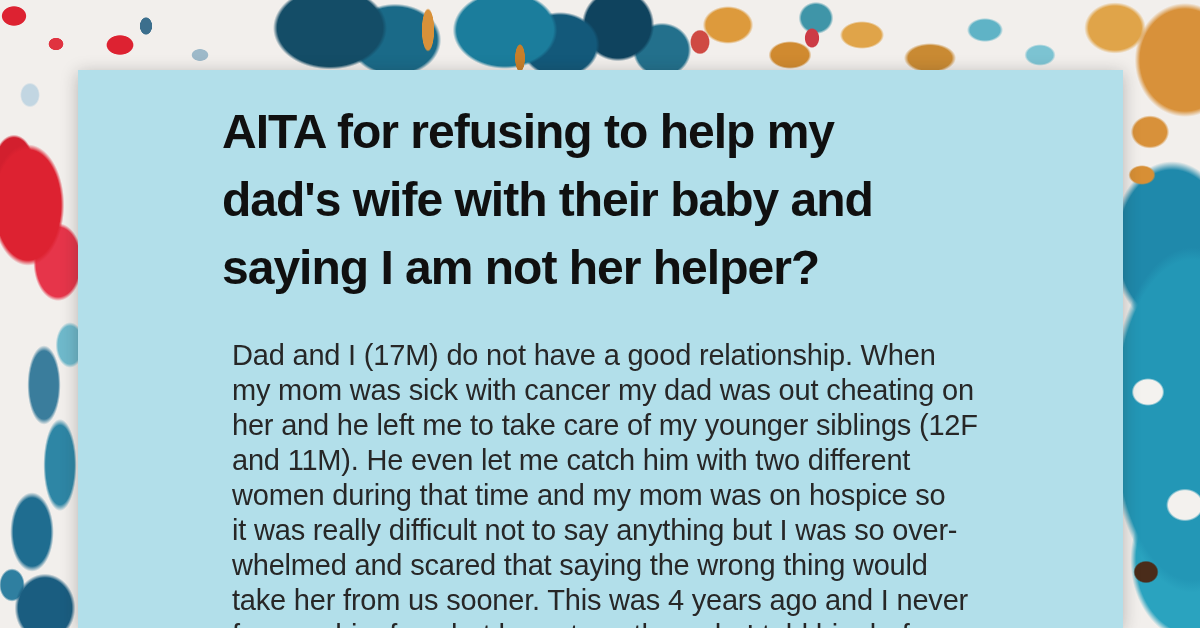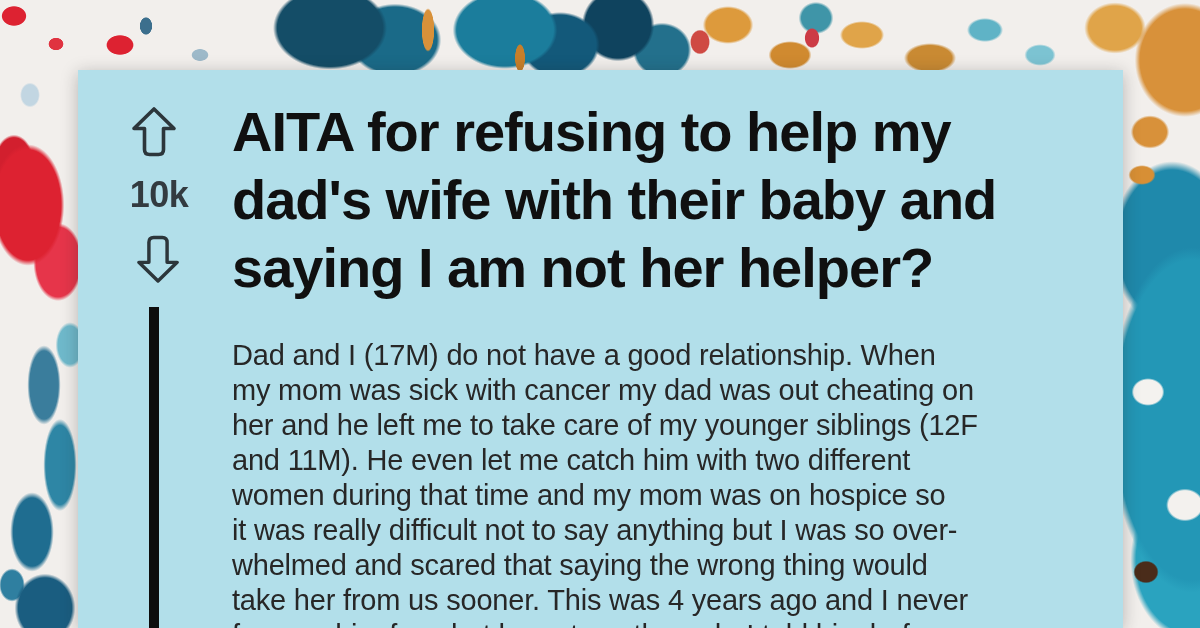--- a/index.html
+++ b/index.html
@@ -92,63 +92,41 @@
     position:absolute;left:38px;top:104px;width:86px;
     text-align:center;font-size:36px;font-weight:bold;color:var(--vote-color);
     letter-spacing:-0.5px;
   }
   .quote-bar{
     position:absolute;left:71px;top:237px;width:10px;height:321px;
     background:var(--bar-color);
   }
 
   .post-title{
-    position:absolute;left:154px;top:28px;width:890px;
-    font-size:56px;line-height:68px;font-weight:bold;
+    position:absolute;left:144px;top:28px;width:890px;
+    font-size:48px;line-height:68px;font-weight:bold;
     letter-spacing:-1px;color:var(--title-color);
     white-space:pre-line;
   }
   .post-body{
     position:absolute;left:154px;top:268px;width:830px;
     font-size:29px;line-height:35px;color:var(--body-color);
     letter-spacing:-0.2px;
     white-space:pre-line;
   }
 </style>
 </head>
 <body>
 
 <div class="stage">
 
   <div class="paint-bg"></div>
 
   <div class="post-card">
 
-    <div class="vote-col">
-
-      <button class="vote-btn upvote">
-        <span>
-          <svg width="46" height="52" viewBox="0 0 46 52" aria-hidden="true">
-            <path d="M23 3 L43 22.5 L32.5 22.5 L32.5 43.5 Q32.5 48.5 27.5 48.5 L18.5 48.5 Q13.5 48.5 13.5 43.5 L13.5 22.5 L3 22.5 Z" fill="none" stroke="var(--arrow-stroke)" stroke-width="3.6" stroke-linejoin="round"></path>
-          </svg>
-        </span>
-      </button>
-
-      <div class="vote-count">10k</div>
-
-      <button class="vote-btn downvote">
-        <span>
-          <svg width="44" height="50" viewBox="0 0 46 52" aria-hidden="true">
-            <path d="M23 49 L43 29.5 L32.5 29.5 L32.5 8.5 Q32.5 3.5 27.5 3.5 L18.5 3.5 Q13.5 3.5 13.5 8.5 L13.5 29.5 L3 29.5 Z" fill="none" stroke="var(--arrow-stroke)" stroke-width="3.6" stroke-linejoin="round"></path>
-          </svg>
-        </span>
-      </button>
-
-      <div class="quote-bar"></div>
-    </div>
 
     <h1 class="post-title">AITA for refusing to help my
 dad's wife with their baby and
 saying I am not her helper?</h1>
 
     <div class="post-body">Dad and I (17M) do not have a good relationship. When
 my mom was sick with cancer my dad was out cheating on
 her and he left me to take care of my younger siblings (12F
 and 11M). He even let me catch him with two different
 women during that time and my mom was on hospice so

